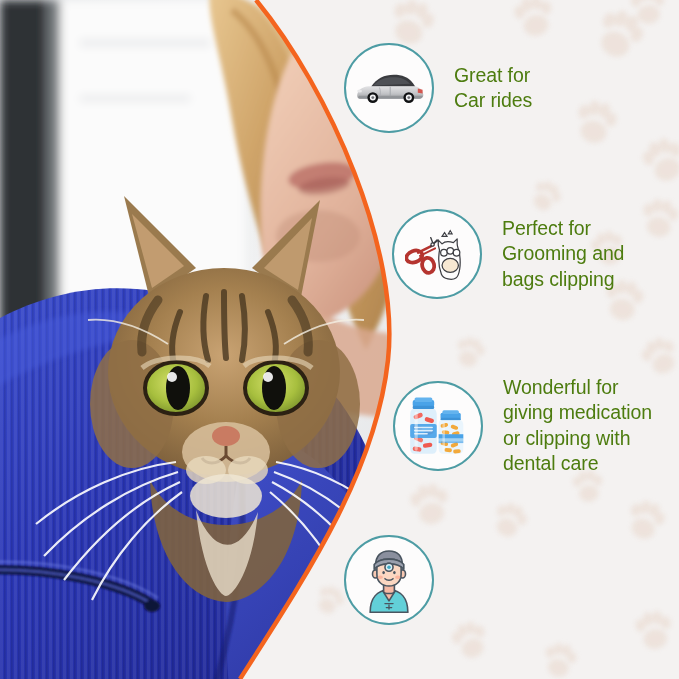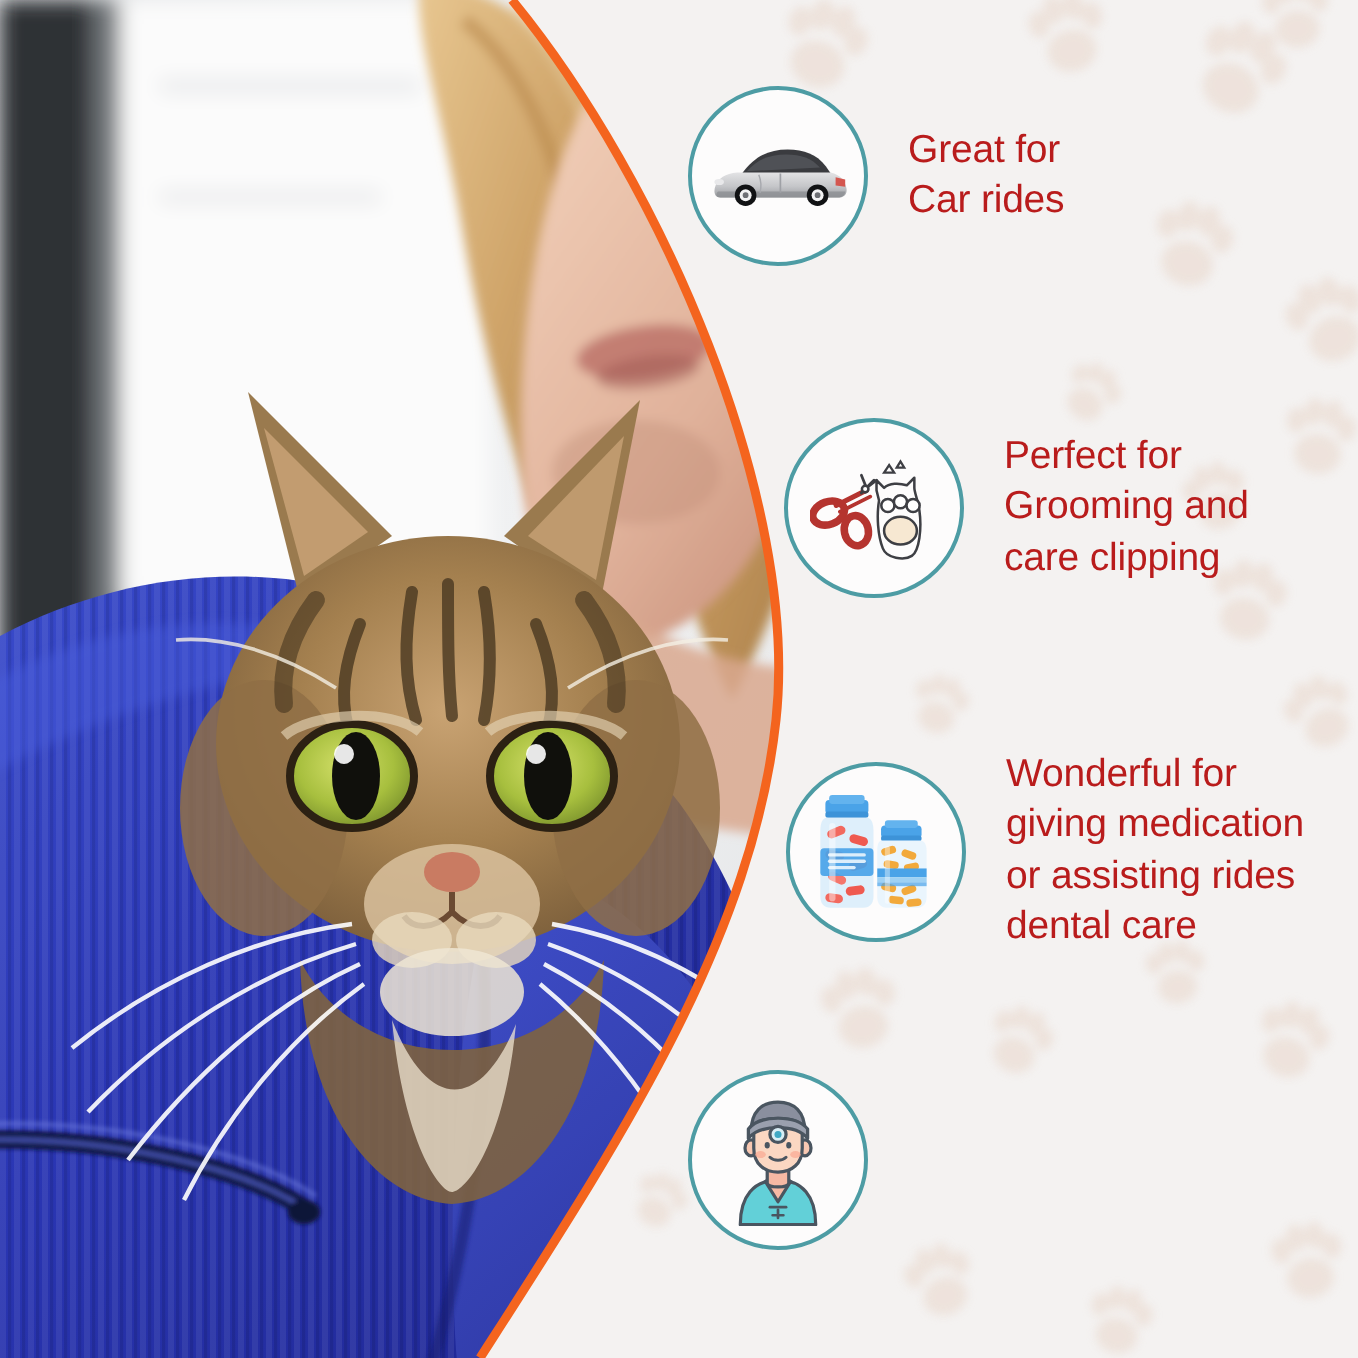--- a/index.html
+++ b/index.html
@@ -66,21 +66,21 @@
     flex: 0 0 auto;
     display: flex;
     align-items: center;
     justify-content: center;
     overflow: hidden;
   }
   .feature-text {
     margin-left: 18px;
     font-size: 19.5px;
     line-height: 1.30;
-    color: #b91c1c;
+    color: #4d7c0f;
     font-family: "Liberation Sans", sans-serif;
     letter-spacing: -0.1px;
     white-space: pre-line;
     font-weight: 400;
   }
 
   
   #feature-car       { left: 344px; top: 43px;  }
   #feature-grooming  { left: 392px; top: 209px; }
   #feature-medication{ left: 393px; top: 375px; }
@@ -391,21 +391,21 @@
 
           <path d="M40,34 L50,24" stroke="#3e3f44" stroke-width="2.4" stroke-linecap="round"></path>
           <path d="M44,30 L40,20" stroke="#3e3f44" stroke-width="2.2" stroke-linecap="round"></path>
           <path d="M44,30 L52,24" stroke="#3e3f44" stroke-width="2.2" stroke-linecap="round"></path>
           <circle cx="43" cy="31" r="2.6" fill="#fff" stroke="#3e3f44" stroke-width="2"></circle>
         </g>
       </svg>
     </div>
     <div class="feature-text">Perfect for
 Grooming and
-care clipping</div>
+bags clipping</div>
   </div>
 
   <div class="feature" id="feature-medication">
     <div class="icon-circle">
       <svg width="66" height="62" viewBox="0 0 104 98" xmlns="http://www.w3.org/2000/svg" aria-hidden="true">
 
         <rect x="12" y="8" width="34" height="11" rx="3" fill="#4aa3e8"></rect>
         <rect x="15" y="4" width="28" height="7" rx="2.5" fill="#63b3ee"></rect>
         <rect x="12" y="17" width="34" height="5" rx="2" fill="#3d93d8"></rect>
         <path d="M13,22 L45,22 C48,22 50,26 50,32 L50,84 C50,90 47,93 42,93
@@ -446,21 +446,21 @@
         </g>
 
         <rect x="53" y="62" width="39" height="7" fill="#4aa3e8"></rect>
         <rect x="53" y="69" width="39" height="4" fill="#9ed1f4"></rect>
         <rect x="53" y="73" width="39" height="3" fill="#4aa3e8" opacity="0.7"></rect>
         <rect x="59" y="44" width="4" height="46" rx="2" fill="#ffffff" opacity="0.4"></rect>
       </svg>
     </div>
     <div class="feature-text">Wonderful for
 giving medication
-or assisting rides
+or clipping with
 dental care</div>
   </div>
 
   <div class="feature" id="feature-vet">
     <div class="icon-circle">
       <svg width="68" height="66" viewBox="0 0 100 98" xmlns="http://www.w3.org/2000/svg" aria-hidden="true">
         <g stroke="#4a5560" stroke-width="2.4" stroke-linejoin="round">
 
           <path d="M22,97 C22,76 32,64 50,64 C68,64 78,76 78,97 Z" fill="#62d0d8"></path>
 

